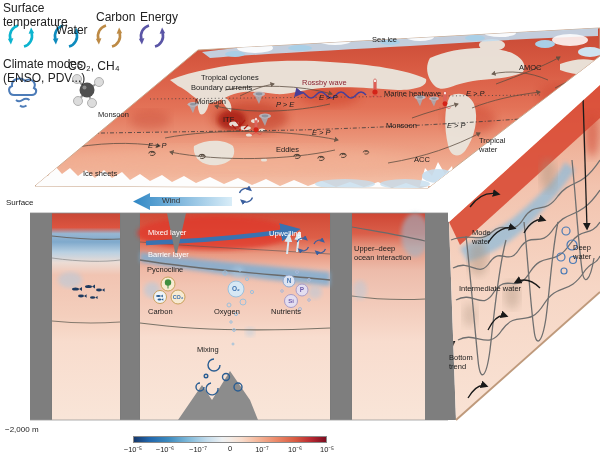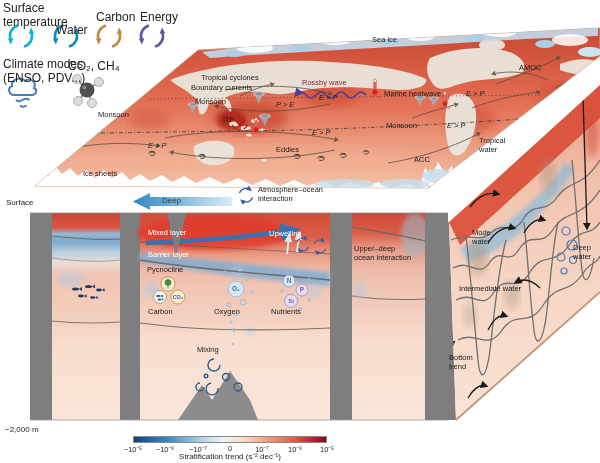--- a/index.html
+++ b/index.html
@@ -462,22 +462,21 @@
   <div class="lbl it" style="left:466px;top:89px">E &gt; P</div>
   <div class="lbl it" style="left:447px;top:121px">E &gt; P</div>
   <div class="lbl it" style="left:312px;top:128px">E &gt; P</div>
   <div class="lbl it" style="left:148px;top:141px">E &gt; P</div>
   <div class="lbl sm" style="left:276px;top:145px">Eddies</div>
   <div class="lbl sm" style="left:414px;top:155px">ACC</div>
   <div class="lbl sm" style="left:83px;top:169px">Ice sheets</div>
   <div class="lbl sm wrap" style="left:479px;top:136px;width:46px">Tropical water</div>
 
   <div class="lbl" style="left:6px;top:198px">Surface</div>
-  <div class="lbl" style="left:162px;top:196px;color:#333">Deep</div>
-  <div class="lbl sm wrap" style="left:258px;top:185px;width:90px">Atmosphere–ocean interaction</div>
+  <div class="lbl" style="left:162px;top:196px;color:#333">Wind</div>
   <div class="lbl sm white" style="left:148px;top:219px">Mixed layer</div>
   <div class="lbl sm white" style="left:148px;top:241px">Barrier layer</div>
   <div class="lbl sm white" style="left:269px;top:220px">Upwelling</div>
   <div class="lbl sm" style="left:147px;top:265px">Pycnocline</div>
   <div class="lbl sm" style="left:148px;top:307px">Carbon</div>
   <div class="lbl sm" style="left:214px;top:307px">Oxygen</div>
   <div class="lbl sm" style="left:271px;top:307px">Nutrients</div>
   <div class="lbl sm wrap" style="left:354px;top:244px;width:58px">Upper–deep ocean interaction</div>
   <div class="lbl sm" style="left:197px;top:345px">Mixing</div>
   <div class="lbl" style="left:5px;top:425px">−2,000 m</div>
@@ -494,15 +493,14 @@
   <div class="lbl sm wrap" style="left:449px;top:353px;width:40px">Bottom trend</div>
 
   <div id="colorbar"></div>
   <span class="tick" style="left:133px">−10⁻⁵</span>
   <span class="tick" style="left:165px">−10⁻⁶</span>
   <span class="tick" style="left:198px">−10⁻⁷</span>
   <span class="tick" style="left:230px">0</span>
   <span class="tick" style="left:262px">10⁻⁷</span>
   <span class="tick" style="left:295px">10⁻⁶</span>
   <span class="tick" style="left:327px">10⁻⁵</span>
-  <div class="lbl ctr" style="left:130px;top:452px;width:200px">Stratification trend (s⁻² dec⁻¹)</div>
 
 </div>
 
 </body></html>

